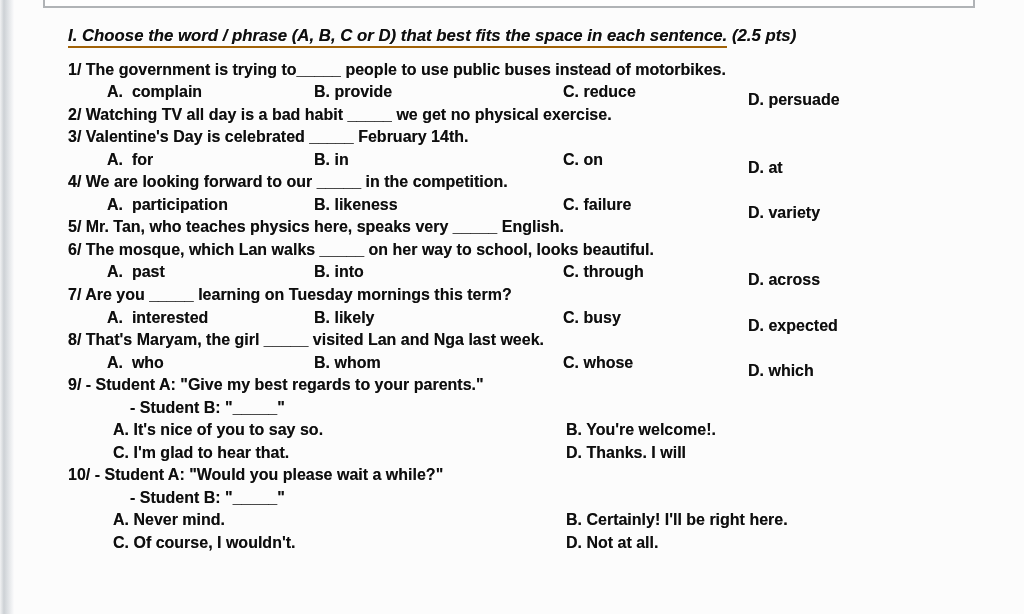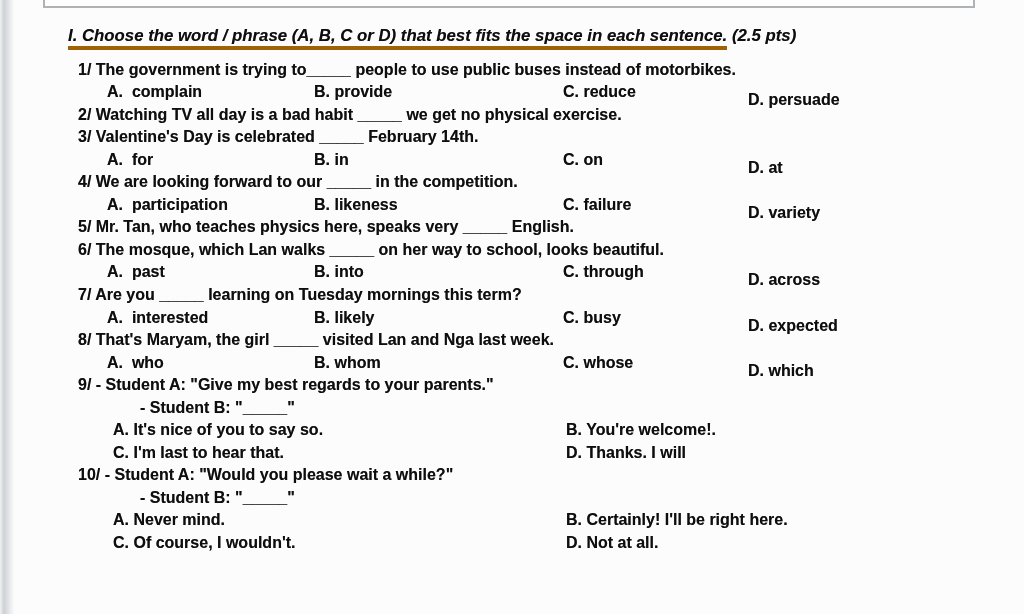--- a/index.html
+++ b/index.html
@@ -32,22 +32,22 @@
     font-size: 16px;
     line-height: 22.55px;
     text-shadow: 0 0 0.6px rgba(25,25,25,0.55);
   }
   .title {
     font-size: 16.8px;
     font-style: italic;
     margin-bottom: 11px;
     white-space: nowrap;
   }
-  .title .u { border-bottom: 4px solid #a16207; padding-bottom: 1px; }
-  .q-text { white-space: pre; margin-left: 10px; }
+  .title .u { border-bottom: 2px solid #a16207; padding-bottom: 1px; }
+  .q-text { white-space: pre; }
   .line2 { padding-left: 62px; }
   .opts4, .opts2 { position: relative; height: 22.55px; }
   .opt { position: absolute; top: 0; white-space: pre; }
   .opts4 .pA { left: 39px; }
   .opts4 .pB { left: 246px; }
   .opts4 .pC { left: 495px; }
   .opts4 .pD { left: 680px; margin-top: 8px; }
   .opts2 .pL { left: 45px; text-align: center; }
   .opts2 .pR { left: 498px; }
 </style>
@@ -131,21 +131,21 @@
     </div>
 
     <div>
       <div class="q-text">9/ - Student A: "Give my best regards to your parents."</div>
       <div class="q-text line2">- Student B: "_____"</div>
       <div class="opts2">
         <span class="opt pL">A. It's nice of you to say so.</span>
         <span class="opt pR">B. You're welcome!.</span>
       </div>
       <div class="opts2">
-        <span class="opt pL">C. I'm last to hear that.</span>
+        <span class="opt pL">C. I'm glad to hear that.</span>
         <span class="opt pR">D. Thanks. I will</span>
       </div>
     </div>
 
     <div>
       <div class="q-text">10/ - Student A: "Would you please wait a while?"</div>
       <div class="q-text line2">- Student B: "_____"</div>
       <div class="opts2">
         <span class="opt pL">A. Never mind.</span>
         <span class="opt pR">B. Certainly! I'll be right here.</span>

